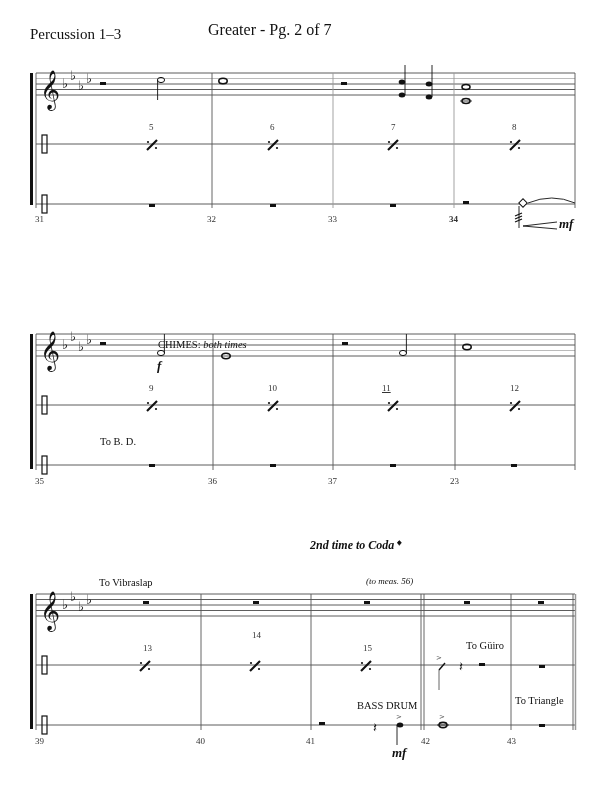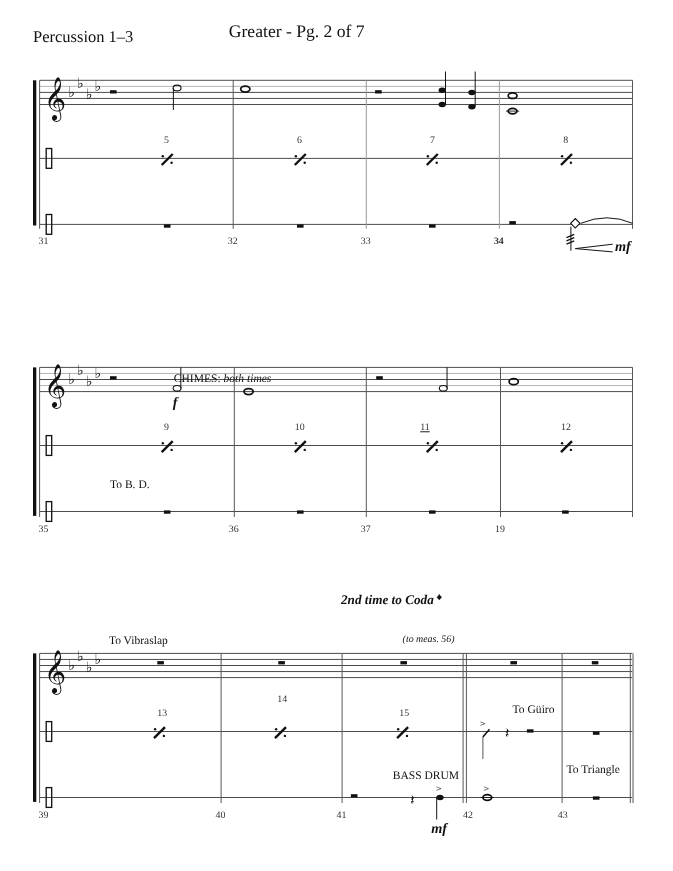--- a/index.html
+++ b/index.html
@@ -212,21 +212,21 @@
 <span class="txt rnum" style="left:391px;top:122px;">7</span>
 <span class="txt rnum" style="left:512px;top:122px;">8</span>
 <span class="txt dyn" style="left:559px;top:216px;">mf</span>
 
 <span class="txt instr" style="left:158px;top:320px;margin-top:19px;"><span>CHIMES:</span> <i>both times</i></span>
 <span class="txt dyn" style="left:157px;top:358px;">f</span>
 <span class="txt instr" style="left:100px;top:436px;">To B. D.</span>
 <span class="txt mnum" style="left:35px;top:476px;">35</span>
 <span class="txt mnum" style="left:208px;top:476px;">36</span>
 <span class="txt mnum" style="left:328px;top:476px;">37</span>
-<span class="txt mnum" style="left:450px;top:476px;">19</span>
+<span class="txt mnum" style="left:450px;top:476px;">23</span>
 <span class="txt rnum" style="left:149px;top:383px;">9</span>
 <span class="txt rnum" style="left:268px;top:383px;">10</span>
 <span class="txt rnum" style="left:382px;top:383px;text-decoration:underline;">11</span>
 <span class="txt rnum" style="left:510px;top:383px;">12</span>
 
 <span class="txt instr" style="left:99px;top:577px;">To Vibraslap</span>
 <span class="txt coda" style="left:310px;top:538px;"><span>2nd time to Coda</span> <span style="font-style:normal;font-family:'DejaVu Sans',sans-serif;">𝄌</span></span>
 <span class="txt coda-sub" style="left:366px;top:576px;">(to meas. 56)</span>
 <span class="txt instr" style="left:466px;top:640px;">To Güiro</span>
 <span class="txt instr" style="left:357px;top:700px;">BASS DRUM</span>

